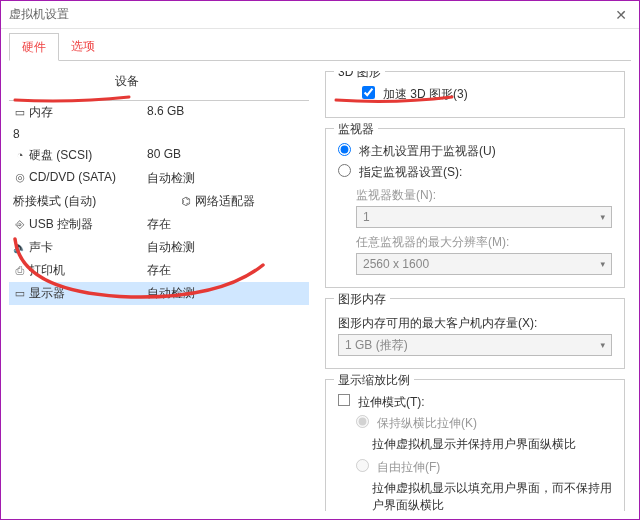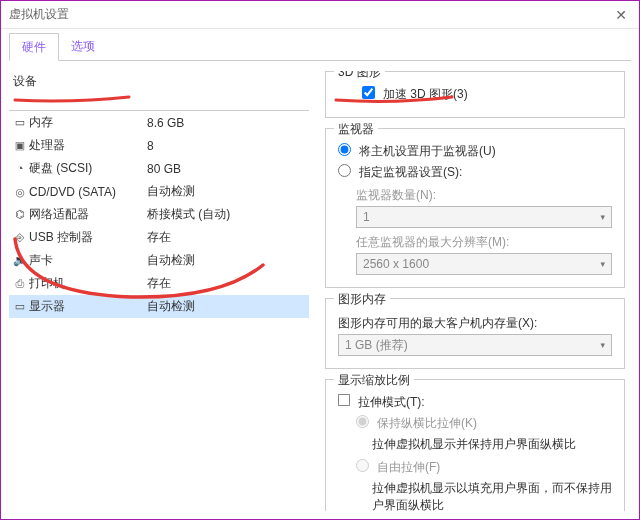--- a/index.html
+++ b/index.html
@@ -3,30 +3,30 @@
 <meta charset="utf-8">
 <style>
   * { box-sizing: border-box; margin: 0; padding: 0; font-family: "Microsoft YaHei", "Segoe UI", sans-serif; }
   body { background: #f0f0f0; width: 640px; height: 520px; overflow: hidden; font-size: 12px; color: #333; }
   .window { background: #fff; width: 640px; height: 520px; border: 1px solid #a21caf; display: flex; flex-direction: column; }
   .titlebar { height: 28px; display: flex; align-items: center; padding: 0 8px; border-bottom: 1px solid #e5e5e5; color: #666; font-size: 12px; }
   .titlebar .spacer { flex: 1; }
   .titlebar .close { font-size: 14px; color: #666; cursor: pointer; padding: 0 4px; }
   .content { flex: 1; display: flex; flex-direction: column; padding: 4px 8px 8px; overflow: hidden; }
   .tabs { display: flex; border-bottom: 1px solid #ccc; }
-  .tab { padding: 5px 12px 4px; font-size: 12px; cursor: pointer; color: #8b5cf6; }
+  .tab { padding: 5px 12px 4px; font-size: 12px; cursor: pointer; color: #ef4444; }
   .tab.active { border: 1px solid #ccc; border-bottom: 1px solid #fff; margin-bottom: -1px; background: #fff; }
   .body { display: flex; flex: 1; gap: 16px; padding-top: 10px; overflow: hidden; }
   .left { flex: 0 0 300px; display: flex; flex-direction: column; position: relative; }
   .table-header, .row { display: flex; }
-  .table-header { border-bottom: 1px solid #ccc; padding-bottom: 18px; }
+  .table-header { border-bottom: 1px solid #ccc; padding-bottom: 8px; text-align: right; }
   .th, .td { font-size: 12px; padding: 2px 4px; }
   .col-device { flex: 0 0 134px; }
   .col-summary { flex: 1; }
-  .row { padding: 1px 0; align-items: center; }
+  .row { padding: 1px 0; }
   .row.selected { background: #d0e7ff; }
   .icon { width: 14px; display: inline-block; text-align: center; color: #555; font-size: 11px; margin-right: 2px; }
   .red-underline1 { position:absolute; top:20px; left:4px; width:118px; height:14px; pointer-events:none; }
   .red-underline1 svg, .red-curve svg { width:100%; height:100%; }
   .red-curve { position:absolute; top:164px; left:2px; width:260px; height:70px; pointer-events:none; }
   .right { flex: 1; overflow-y: auto; padding-right: 6px; }
   .right::-webkit-scrollbar { width: 10px; }
   .right::-webkit-scrollbar-thumb { background: #c8c8c8; }
   .group { border: 1px solid #ccc; margin-bottom: 10px; padding: 10px 12px 12px; position: relative; }
   .group-title { position: absolute; top: -8px; left: 8px; background: #fff; padding: 0 4px; font-size: 12px; color: #333; }
@@ -61,34 +61,33 @@
       <div class="left">
         <div class="table-header">
           <div class="th col-device">设备</div>
         </div>
         <div id="device-rows">
             <div class="row">
               <div class="td col-device"><span class="icon">▭</span><span>内存</span></div>
               <div class="td col-summary">8.6 GB</div>
             </div>
             <div class="row">
-              <div class="td col-device"><span class="icon">▣</span><span>处理器</span></div>
               <div class="td col-summary">8</div>
             </div>
             <div class="row">
               <div class="td col-device"><span class="icon">◔</span><span>硬盘 (SCSI)</span></div>
               <div class="td col-summary">80 GB</div>
             </div>
             <div class="row">
               <div class="td col-device"><span class="icon">◎</span><span>CD/DVD (SATA)</span></div>
               <div class="td col-summary">自动检测</div>
             </div>
             <div class="row">
+              <div class="td col-summary">桥接模式 (自动)</div>
               <div class="td col-device"><span class="icon">⌬</span><span>网络适配器</span></div>
-              <div class="td col-summary">桥接模式 (自动)</div>
             </div>
             <div class="row">
               <div class="td col-device"><span class="icon">⎆</span><span>USB 控制器</span></div>
               <div class="td col-summary">存在</div>
             </div>
             <div class="row">
               <div class="td col-device"><span class="icon">🔈</span><span>声卡</span></div>
               <div class="td col-summary">自动检测</div>
             </div>
             <div class="row">

